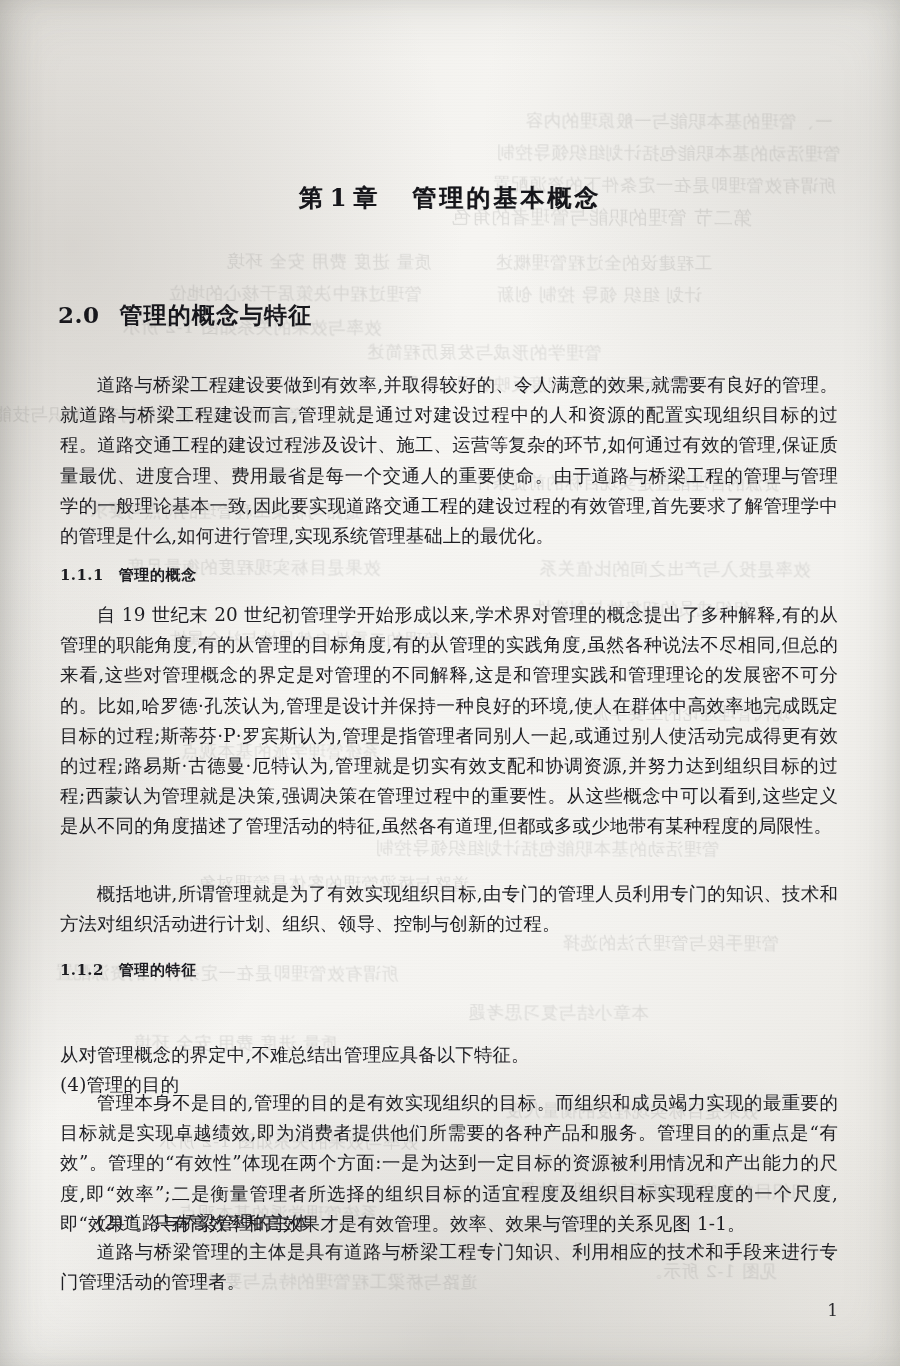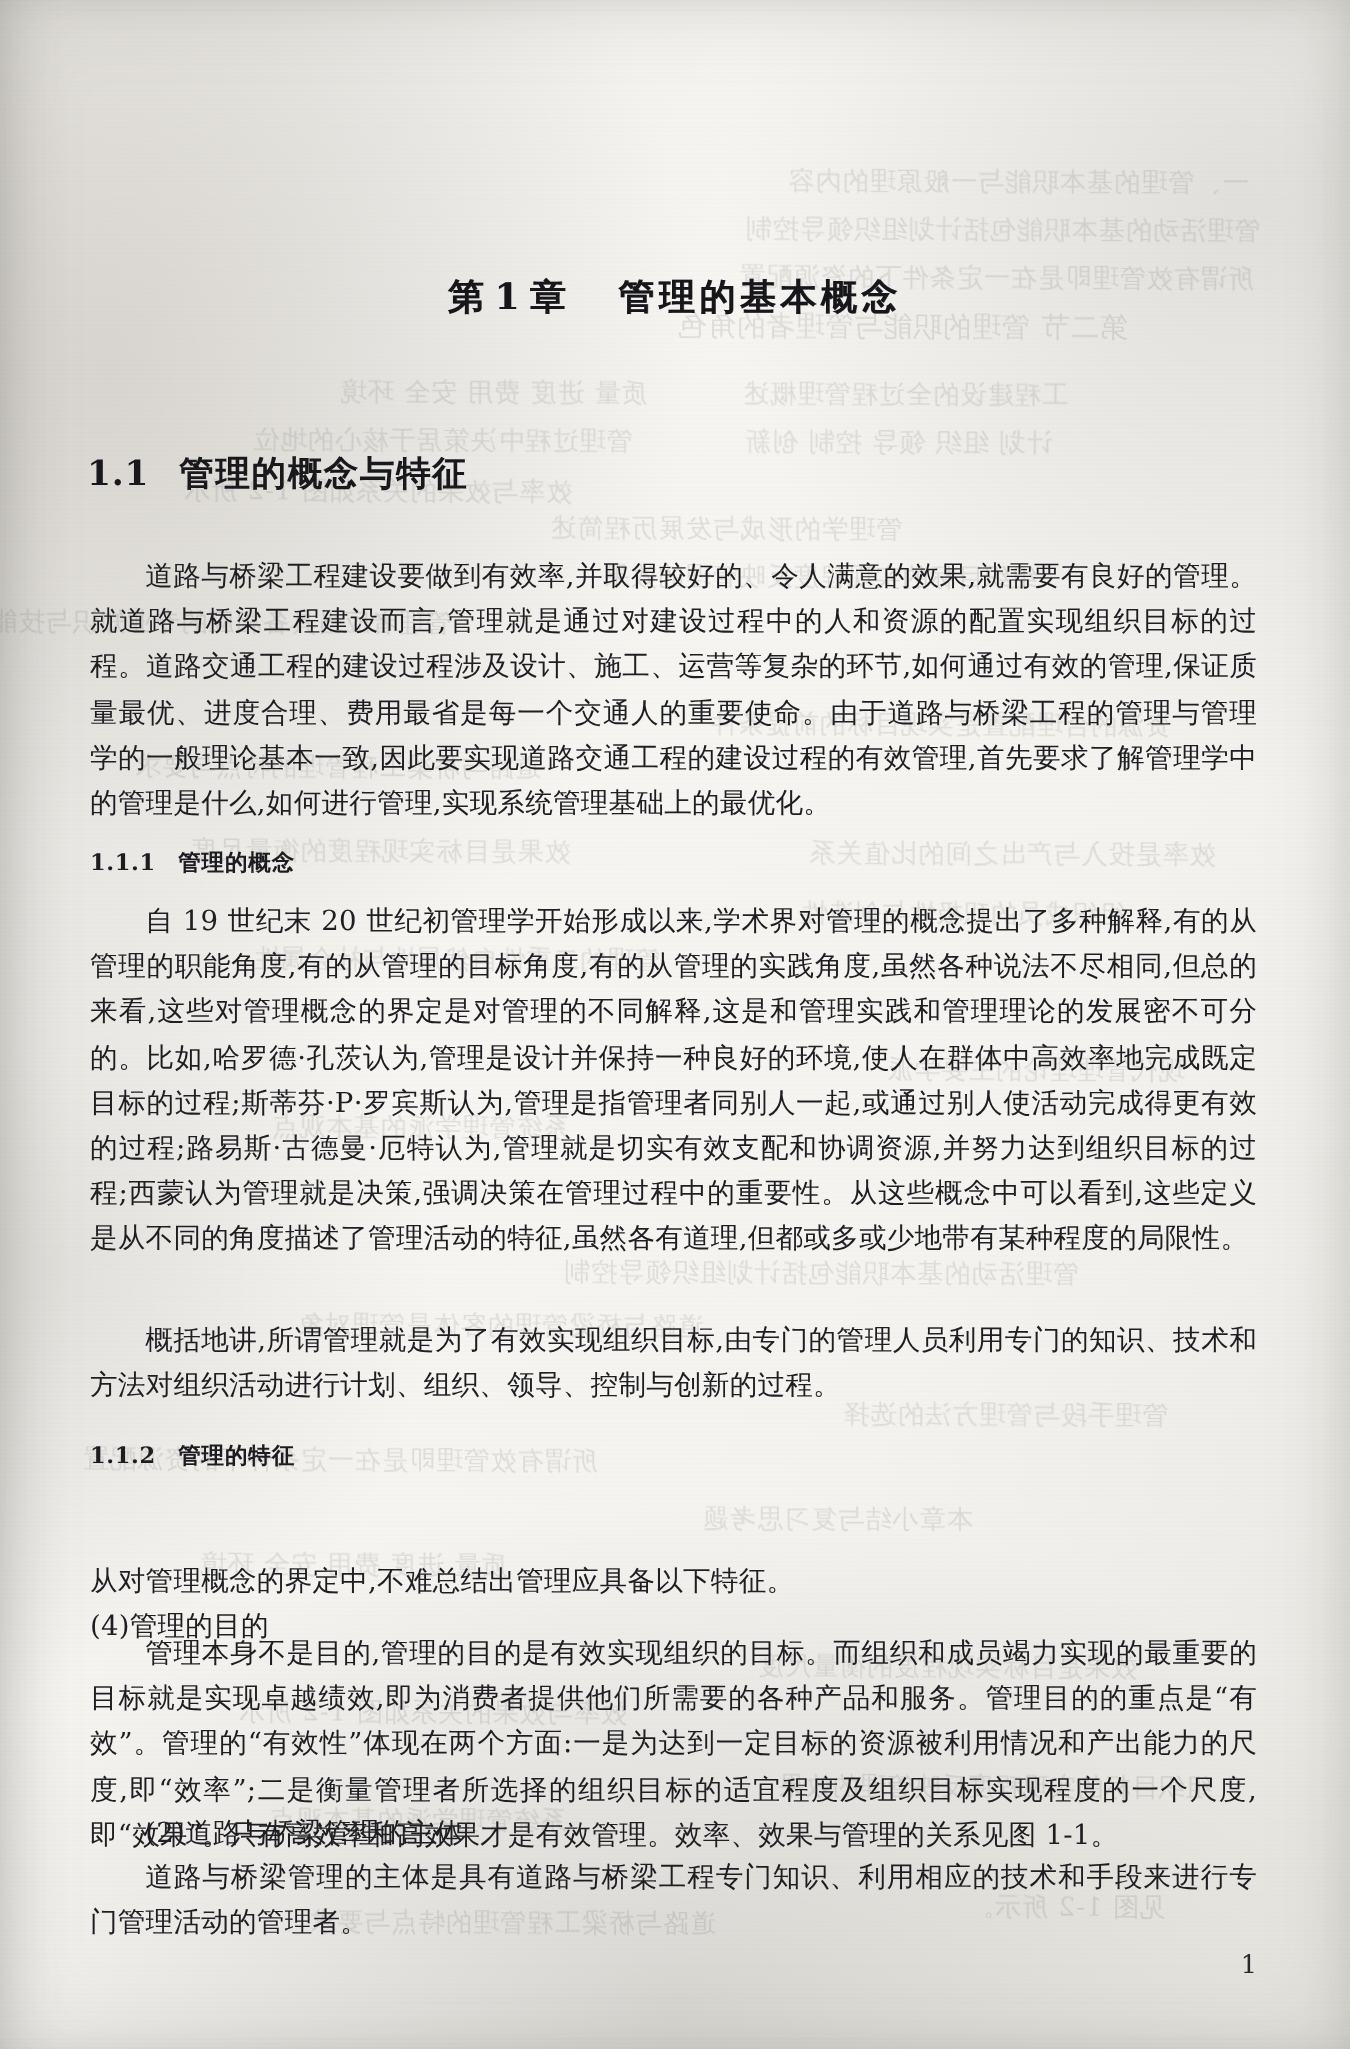--- a/index.html
+++ b/index.html
@@ -209,21 +209,21 @@
     <div class="bl" style="left:420px; top:1270px;">道路与桥梁工程管理的特点与要求</div>
   </div>
 
   <div class="content">
 
     <div class="chapter-title">
       <span class="num">第</span><span class="num" style="margin:0 6px;">1</span><span class="num">章</span><span class="gap"></span><span>管理的基本概念</span>
     </div>
 
     <div class="h2">
-      <span class="num">1.1</span><span class="gap"></span><span>管理的概念与特征</span>
+      <span class="num">2.0</span><span class="gap"></span><span>管理的概念与特征</span>
     </div>
 
     <div class="para indent p-intro">道路与桥梁工程建设要做到有效率,并取得较好的、令人满意的效果,就需要有良好的管理。就道路与桥梁工程建设而言,管理就是通过对建设过程中的人和资源的配置实现组织目标的过程。道路交通工程的建设过程涉及设计、施工、运营等复杂的环节,如何通过有效的管理,保证质量最优、进度合理、费用最省是每一个交通人的重要使命。由于道路与桥梁工程的管理与管理学的一般理论基本一致,因此要实现道路交通工程的建设过程的有效管理,首先要求了解管理学中的管理是什么,如何进行管理,实现系统管理基础上的最优化。</div>
 
     <div class="h3 h3-a">
       <span class="num">1.1.1</span><span class="gap"></span><span>管理的概念</span>
     </div>
 
     <div class="para indent p-concept">自 19 世纪末 20 世纪初管理学开始形成以来,学术界对管理的概念提出了多种解释,有的从管理的职能角度,有的从管理的目标角度,有的从管理的实践角度,虽然各种说法不尽相同,但总的来看,这些对管理概念的界定是对管理的不同解释,这是和管理实践和管理理论的发展密不可分的。比如,哈罗德·孔茨认为,管理是设计并保持一种良好的环境,使人在群体中高效率地完成既定目标的过程;斯蒂芬·P·罗宾斯认为,管理是指管理者同别人一起,或通过别人使活动完成得更有效的过程;路易斯·古德曼·厄特认为,管理就是切实有效支配和协调资源,并努力达到组织目标的过程;西蒙认为管理就是决策,强调决策在管理过程中的重要性。从这些概念中可以看到,这些定义是从不同的角度描述了管理活动的特征,虽然各有道理,但都或多或少地带有某种程度的局限性。</div>
 

